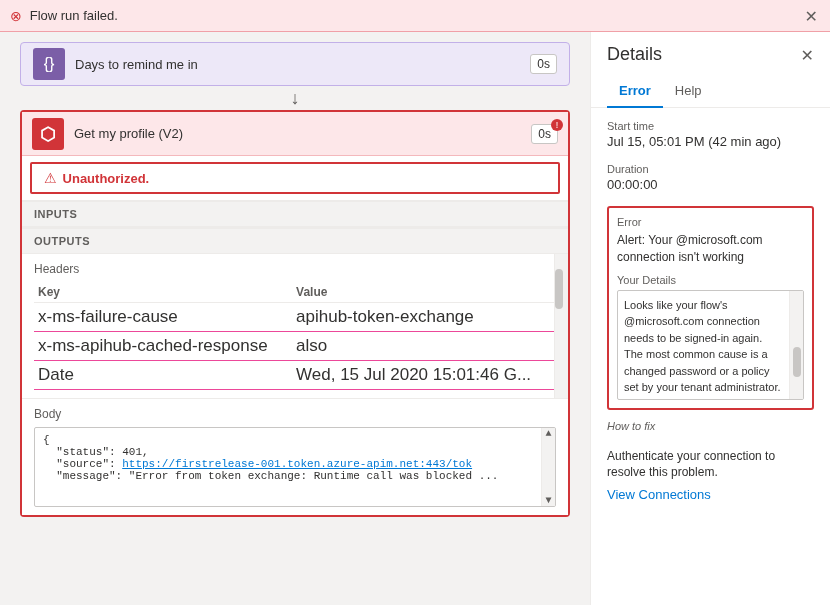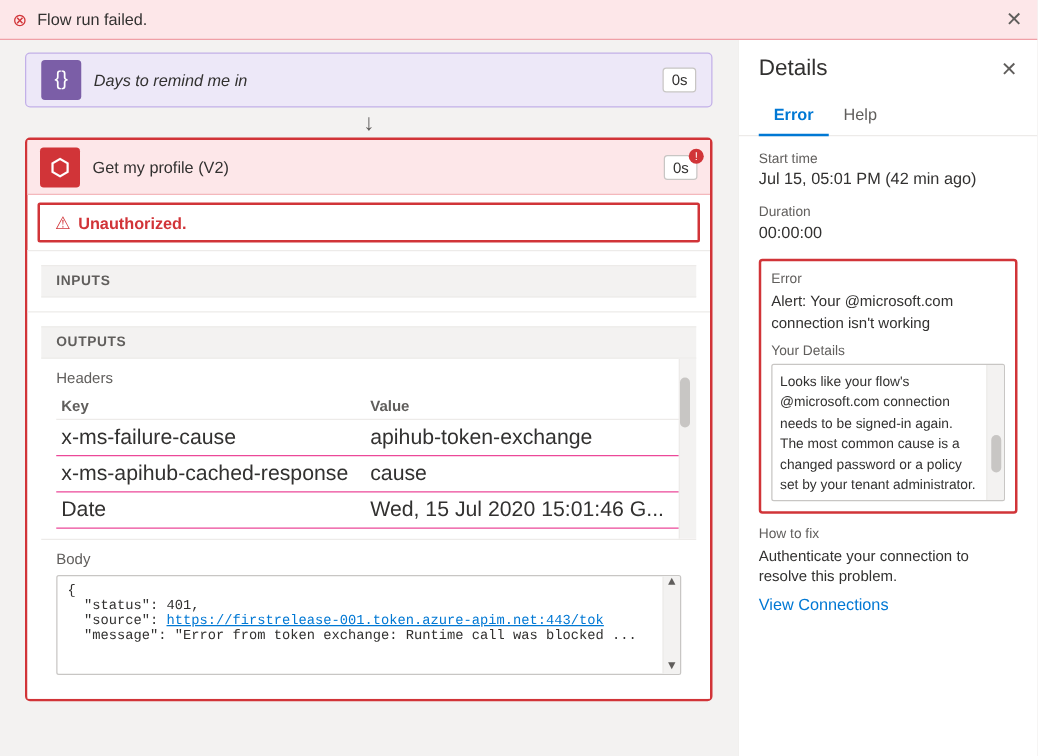--- a/index.html
+++ b/index.html
@@ -80,21 +80,20 @@
       margin-right: 10px;
     }
     .step-days .step-icon-box span {
       color: white;
       font-size: 16px;
     }
     .step-days .step-label {
       flex: 1;
       color: #323130;
       font-size: 13px;
-      font-style: italic;
     }
     .step-days .step-duration {
       background: white;
       border: 1px solid #c8c6c4;
       border-radius: 3px;
       padding: 2px 6px;
       font-size: 12px;
       color: #323130;
     }
 
@@ -187,21 +186,21 @@
     .unauthorized-banner .unauth-text {
       color: #d13438;
       font-weight: 600;
       font-size: 13px;
     }
 
     
     .section-box {
       background: white;
       border-top: 1px solid #edebe9;
-      padding: 11px;
+      padding: 0;
     }
     .section-header {
       background: #f3f2f1;
       padding: 6px 12px;
       font-size: 11px;
       font-weight: 600;
       color: #605e5c;
       letter-spacing: 0.5px;
       border-bottom: 1px solid #edebe9;
       border-top: 1px solid #edebe9;
@@ -439,21 +438,22 @@
       border-left: 1px solid #edebe9;
     }
 
     
     .how-to-fix {
       margin-top: 4px;
     }
     .how-to-fix-label {
       font-size: 11px;
       color: #605e5c;
-      margin-bottom: 4px;
+      margin-bottom: 16px;
+      font-style: italic;
     }
     .how-to-fix-text {
       font-size: 12px;
       color: #323130;
       line-height: 1.4;
       margin-bottom: 6px;
     }
     .view-connections-link {
       color: #0078d4;
       font-size: 13px;
@@ -532,21 +532,21 @@
                 <th>Value</th>
               </tr>
             </thead>
             <tbody id="headers-tbody">
             <tr>
                   <td>x-ms-failure-cause</td>
                   <td class="value-col">apihub-token-exchange</td>
                 </tr>
                 <tr>
                   <td>x-ms-apihub-cached-response</td>
-                  <td class="value-col">cause</td>
+                  <td class="value-col">also</td>
                 </tr>
                 <tr>
                   <td>Date</td>
                   <td class="value-col">Wed, 15 Jul 2020 15:01:46 G...</td>
                 </tr>
               </tbody>
           </table>
           <div class="outputs-scroll" style="top:0;bottom:0;">
             <div class="scroll-thumb" style="margin-top:15px;"></div>
           </div>

